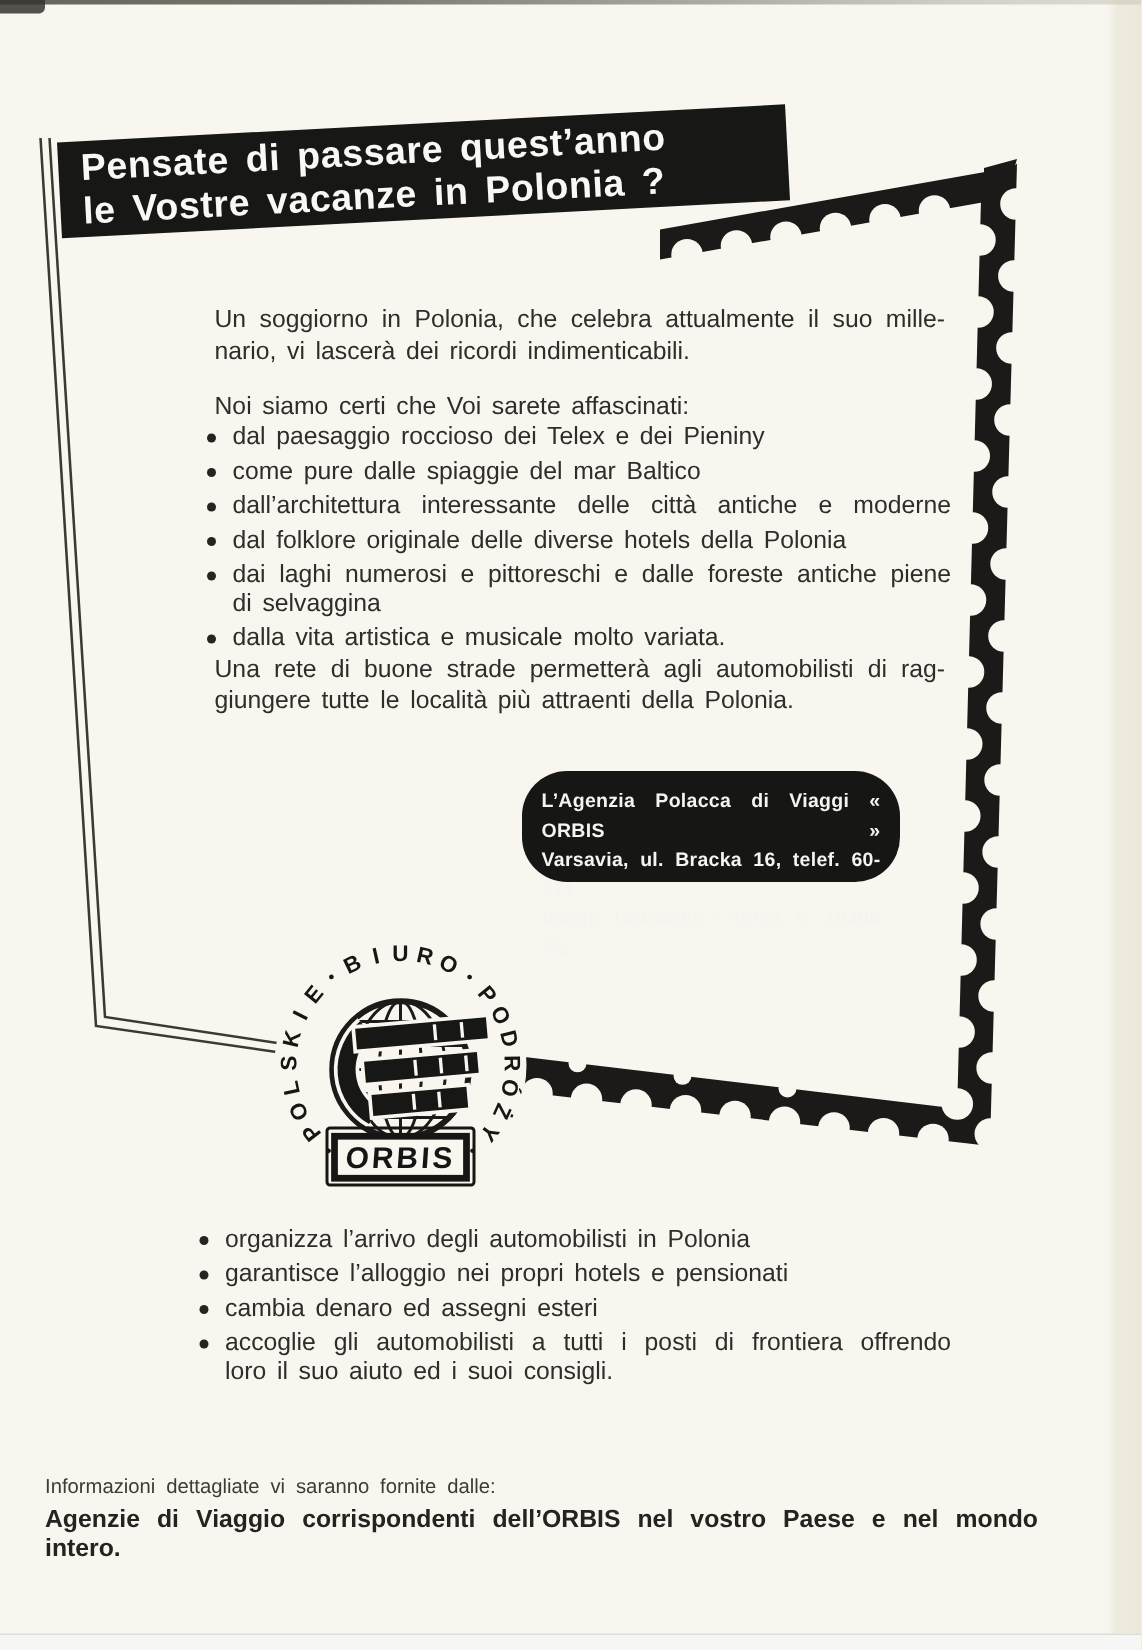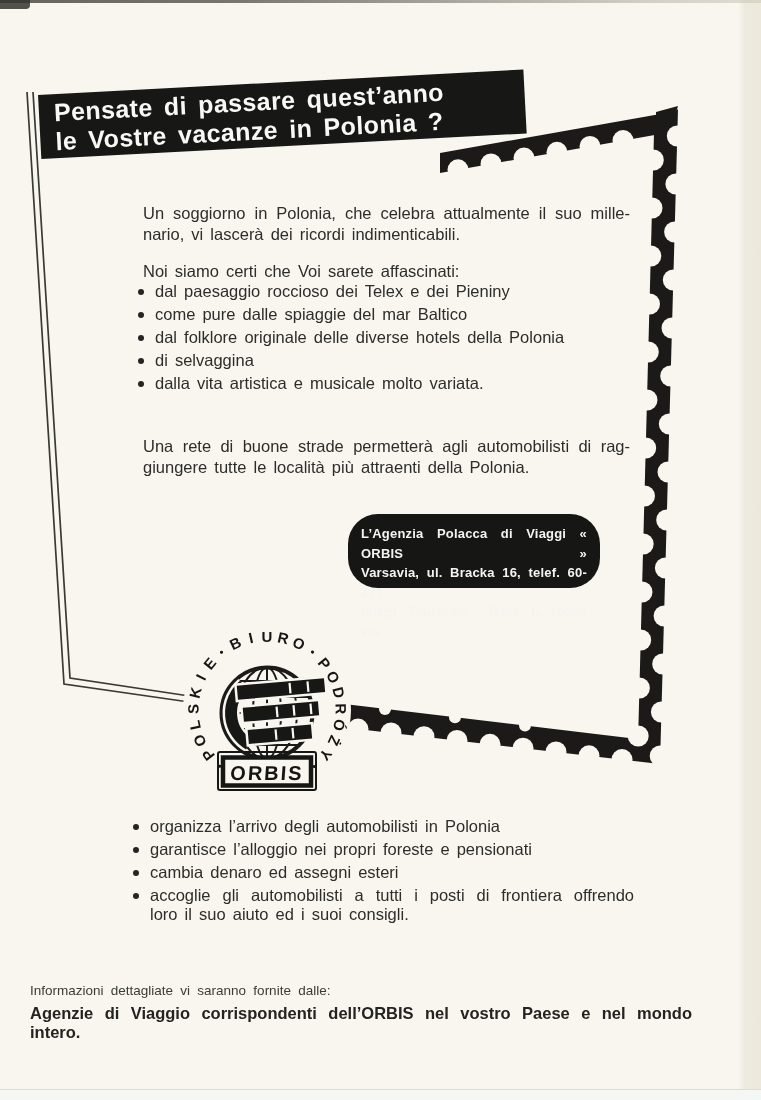--- a/index.html
+++ b/index.html
@@ -153,23 +153,27 @@
   <div class="abs body-text" style="left:143px;top:261px;">Noi siamo certi che Voi sarete affascinati:</div>
 
   <div class="blist body-text" style="left:134px;top:282px;width:500px;">
     <div class="bitem">
       <span class="line">dal paesaggio roccioso dei Telex e dei Pieniny</span>
     </div>
     <div class="bitem">
       <span class="line">come pure dalle spiaggie del mar Baltico</span>
     </div>
     <div class="bitem">
+      <span class="line stretch">dall’architettura interessante delle città antiche e moderne</span>
+    </div>
+    <div class="bitem">
       <span class="line">dal folklore originale delle diverse hotels della Polonia</span>
     </div>
     <div class="bitem">
+      <span class="line stretch">dai laghi numerosi e pittoreschi e dalle foreste antiche piene</span>
       <span class="line">di selvaggina</span>
     </div>
     <div class="bitem">
       <span class="line">dalla vita artistica e musicale molto variata.</span>
     </div>
   </div>
 
   <div class="abs body-text" style="left:143px;top:436px;width:487px;">
     <span class="line stretch">Una rete di buone strade permetterà agli automobilisti di rag-</span>
     <span class="line">giungere tutte le località più attraenti della Polonia.</span>
@@ -251,21 +255,21 @@
       <rect x="51" y="142.5" width="88" height="28" fill="#f8f6ef" stroke="#161614" stroke-width="4.5"></rect>
       <text class="orbis-word" transform="translate(95 158) skewX(-4)" text-anchor="middle" dominant-baseline="central">ORBIS</text>
     </g>
   </svg>
 
   <div class="blist body-text" style="left:129px;top:817px;width:505px;">
     <div class="bitem">
       <span class="line">organizza l’arrivo degli automobilisti in Polonia</span>
     </div>
     <div class="bitem">
-      <span class="line">garantisce l’alloggio nei propri foreste e pensionati</span>
+      <span class="line">garantisce l’alloggio nei propri hotels e pensionati</span>
     </div>
     <div class="bitem">
       <span class="line">cambia denaro ed assegni esteri</span>
     </div>
     <div class="bitem">
       <span class="line stretch">accoglie gli automobilisti a tutti i posti di frontiera offrendo</span>
       <span class="line">loro il suo aiuto ed i suoi consigli.</span>
     </div>
   </div>
 

